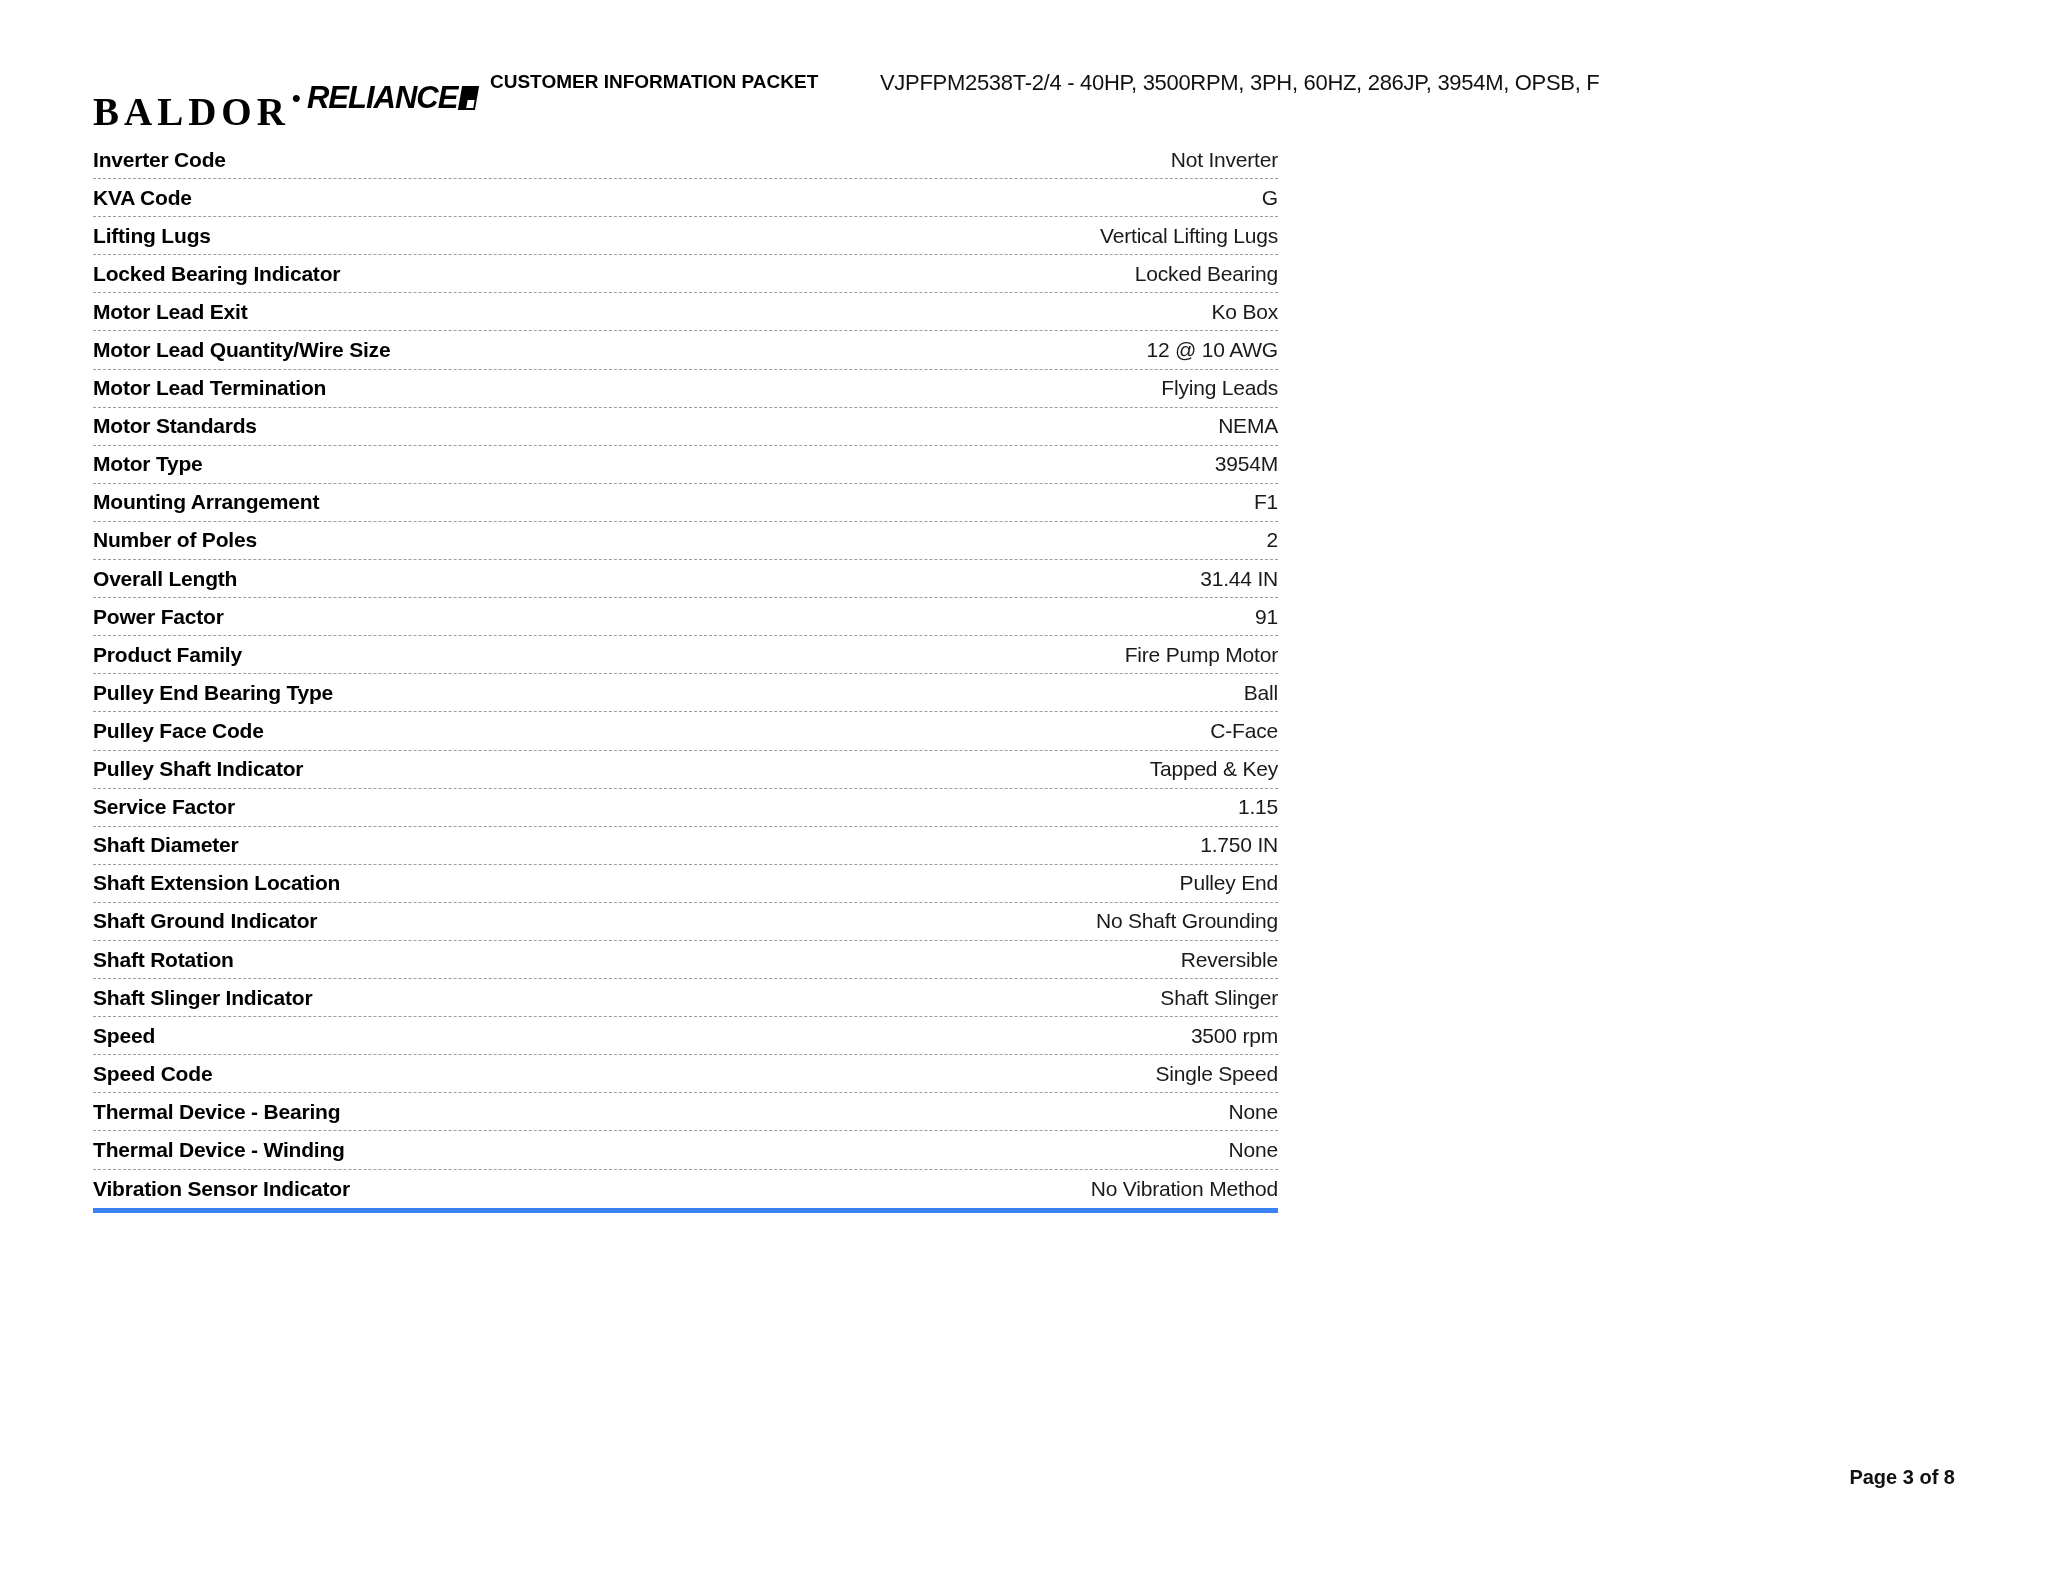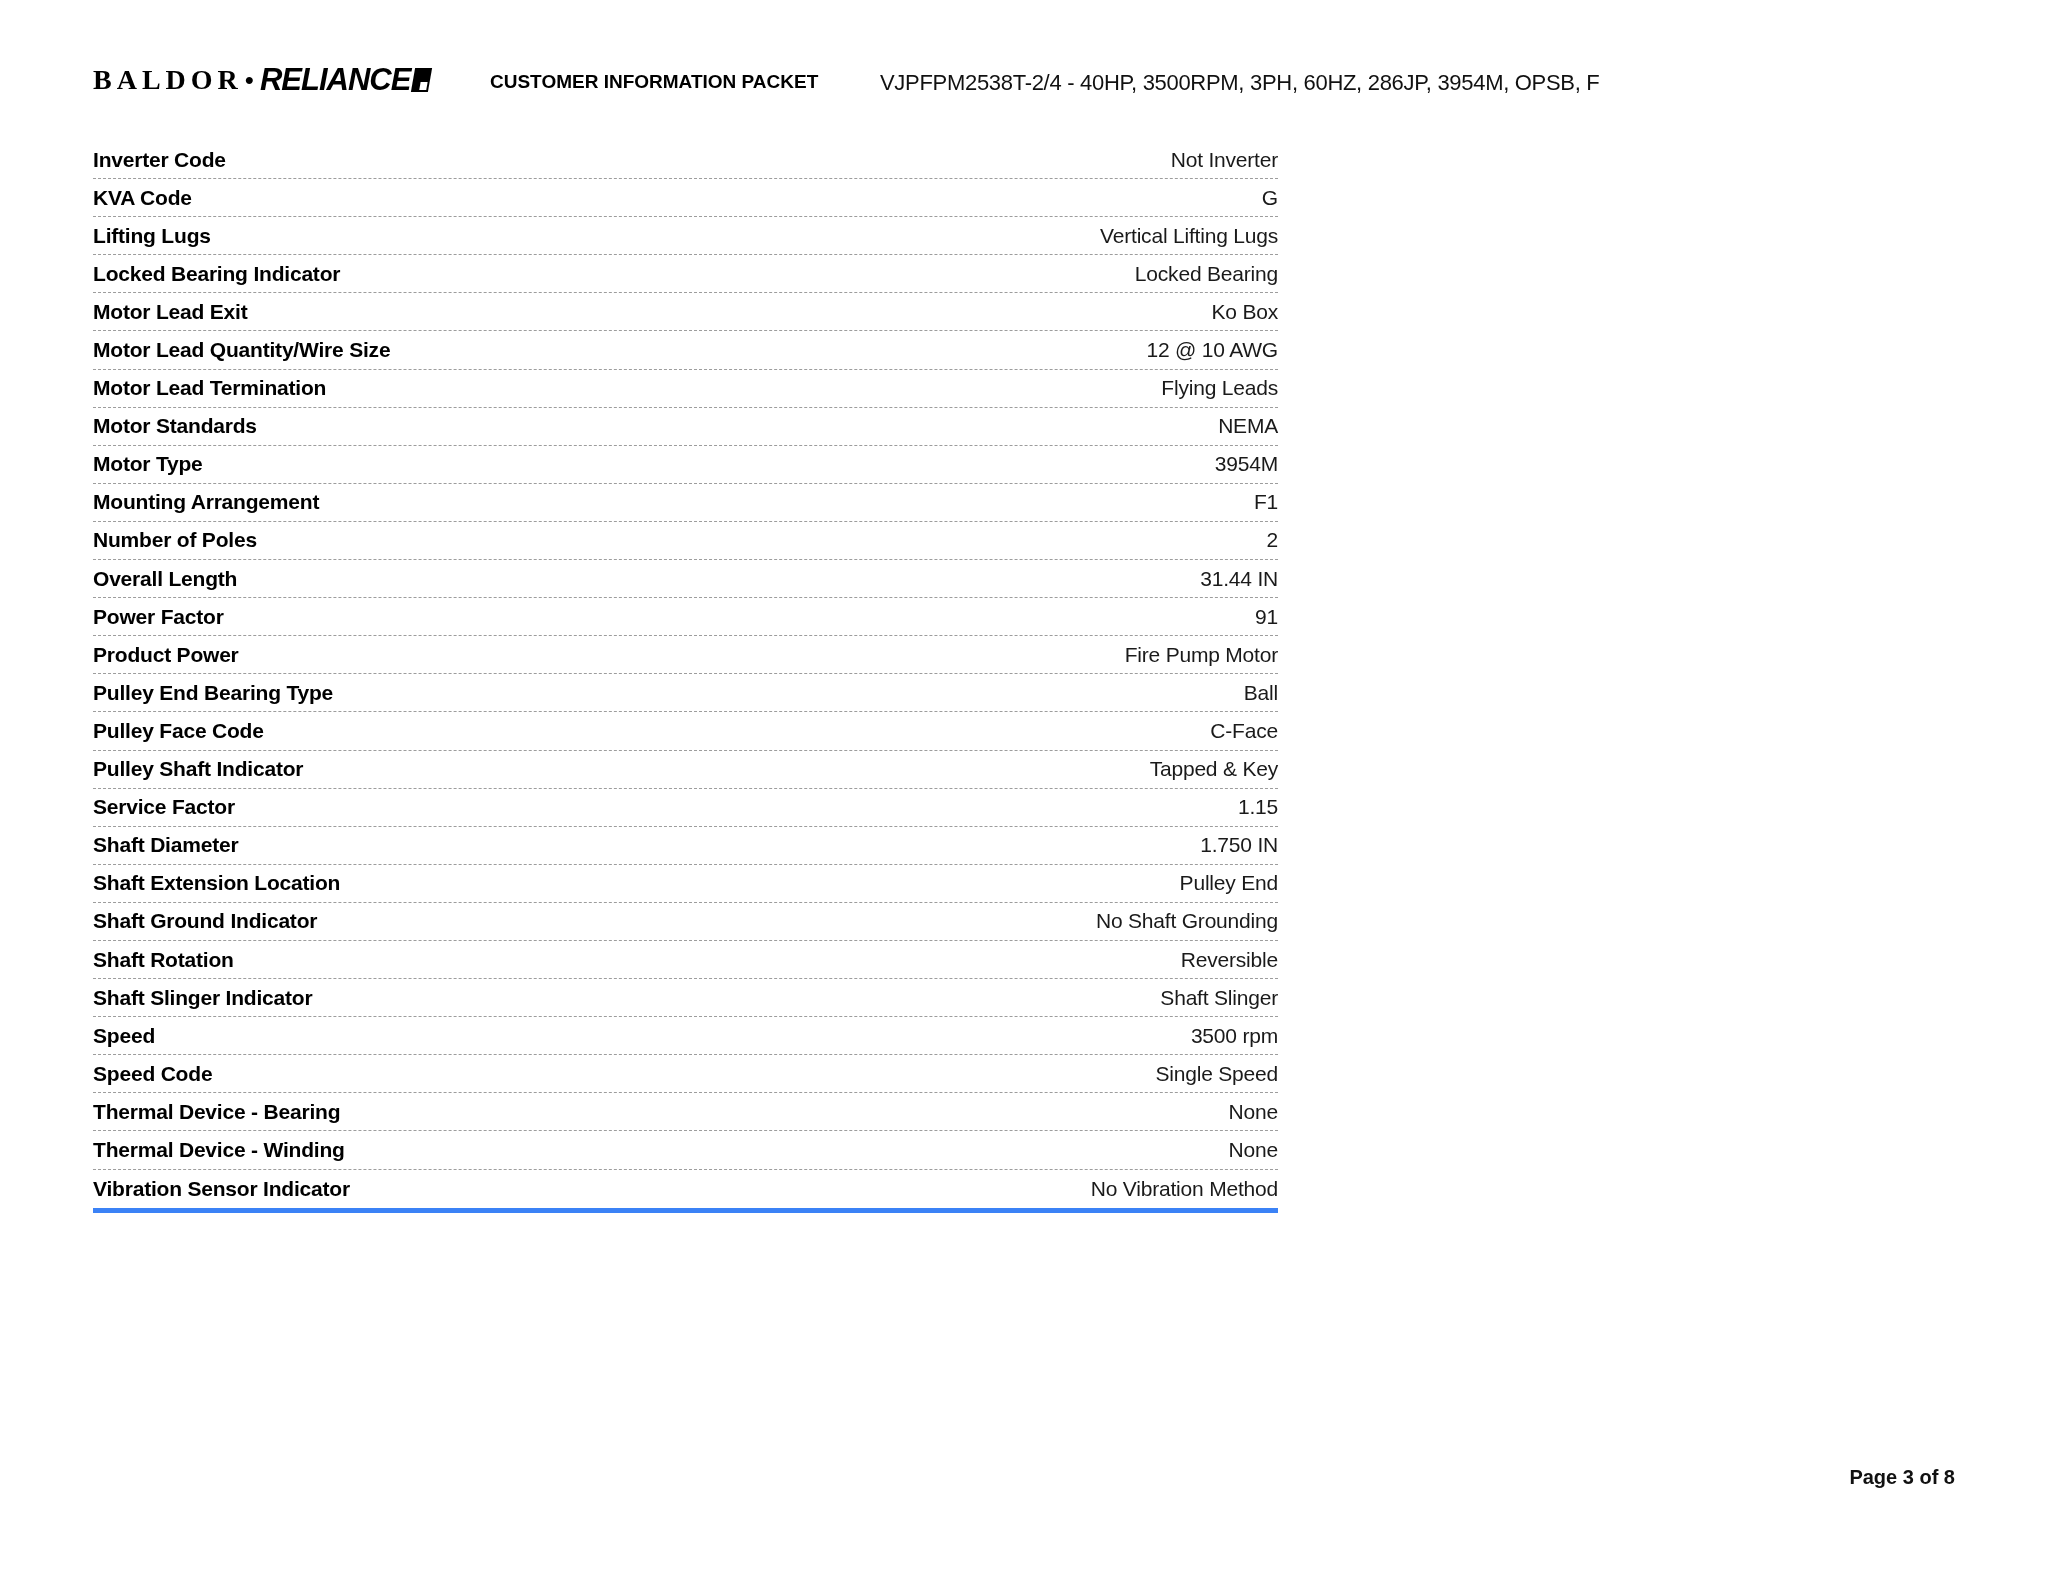--- a/index.html
+++ b/index.html
@@ -25,23 +25,24 @@
     position: absolute;
     left: 0;
     top: 0;
     white-space: nowrap;
     display: flex;
     align-items: center;
   }
   .logo-baldor {
     font-family: "Liberation Serif", serif;
     font-weight: bold;
-    font-size: 28px;
+    font-size: 39px;
     letter-spacing: 5px;
     color: #000;
+    margin-top: 27px;
   }
   .logo-dot {
     font-size: 26px;
     color: #000;
     margin: 0 6px 0 2px;
   }
   .logo-reliance {
     font-style: italic;
     font-weight: bold;
     font-size: 31px;
@@ -192,21 +193,21 @@
       </div>
       <div class="row">
         <div class="lbl">Overall Length</div>
         <div class="val">31.44 IN</div>
       </div>
       <div class="row">
         <div class="lbl">Power Factor</div>
         <div class="val">91</div>
       </div>
       <div class="row">
-        <div class="lbl">Product Power</div>
+        <div class="lbl">Product Family</div>
         <div class="val">Fire Pump Motor</div>
       </div>
       <div class="row">
         <div class="lbl">Pulley End Bearing Type</div>
         <div class="val">Ball</div>
       </div>
       <div class="row">
         <div class="lbl">Pulley Face Code</div>
         <div class="val">C-Face</div>
       </div>

